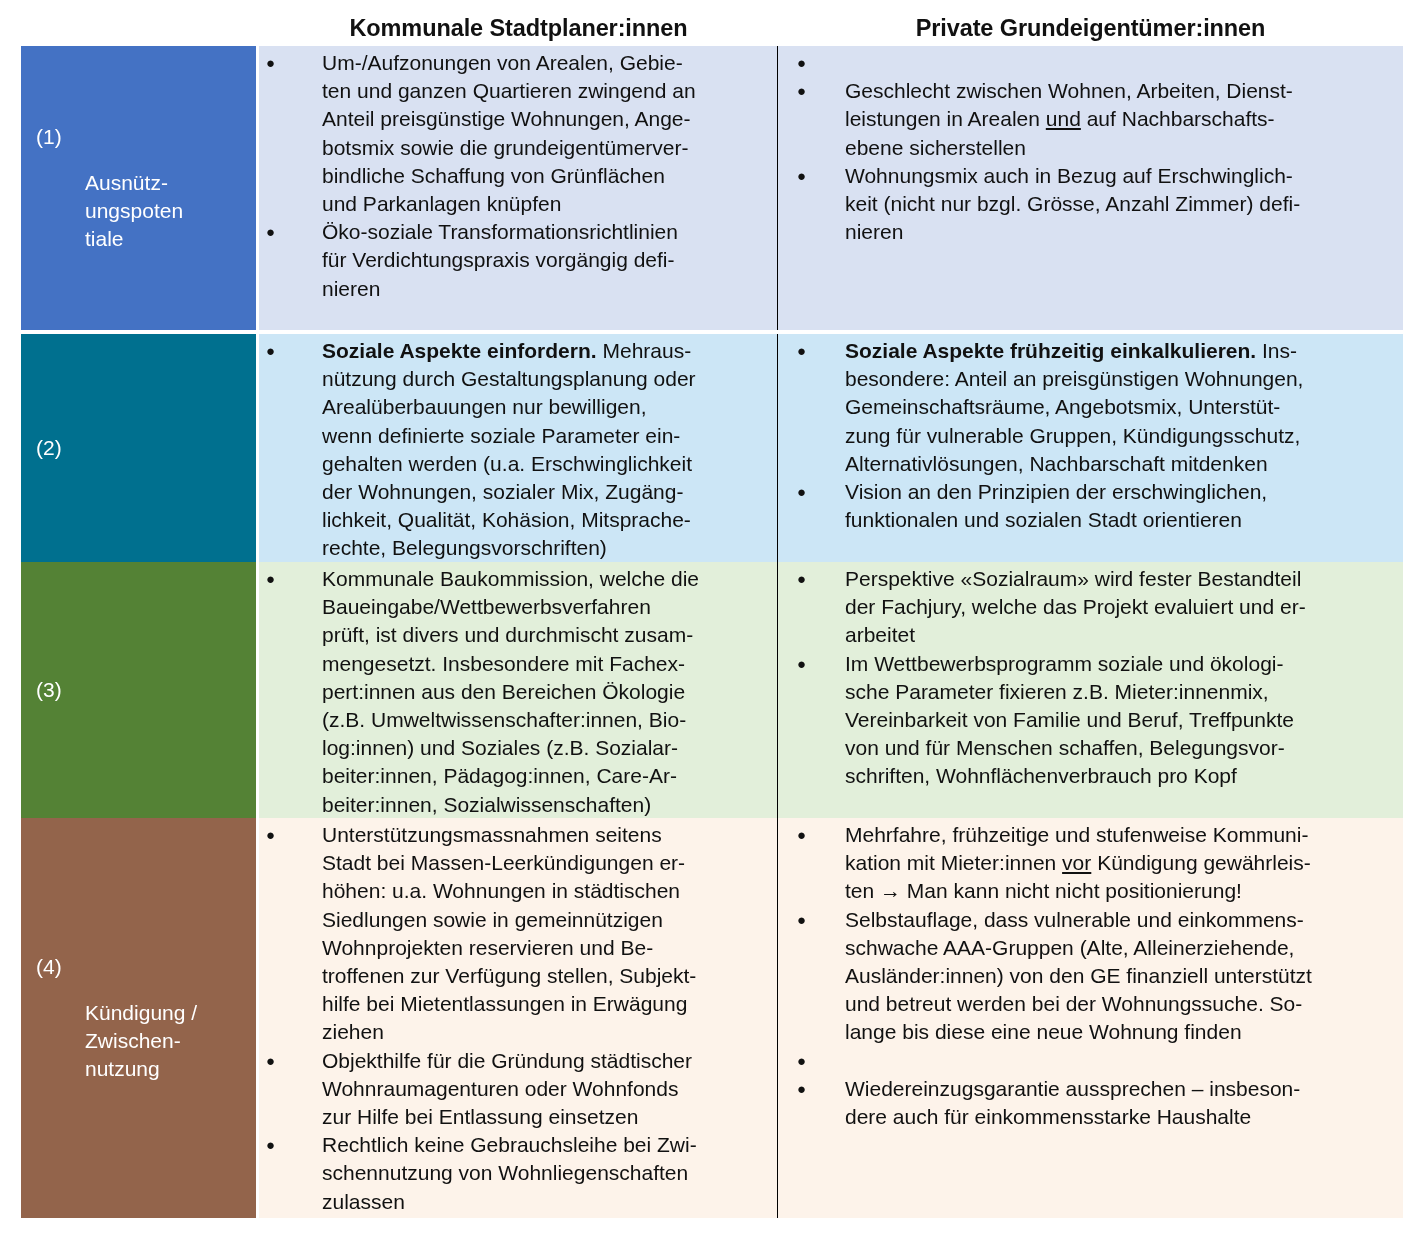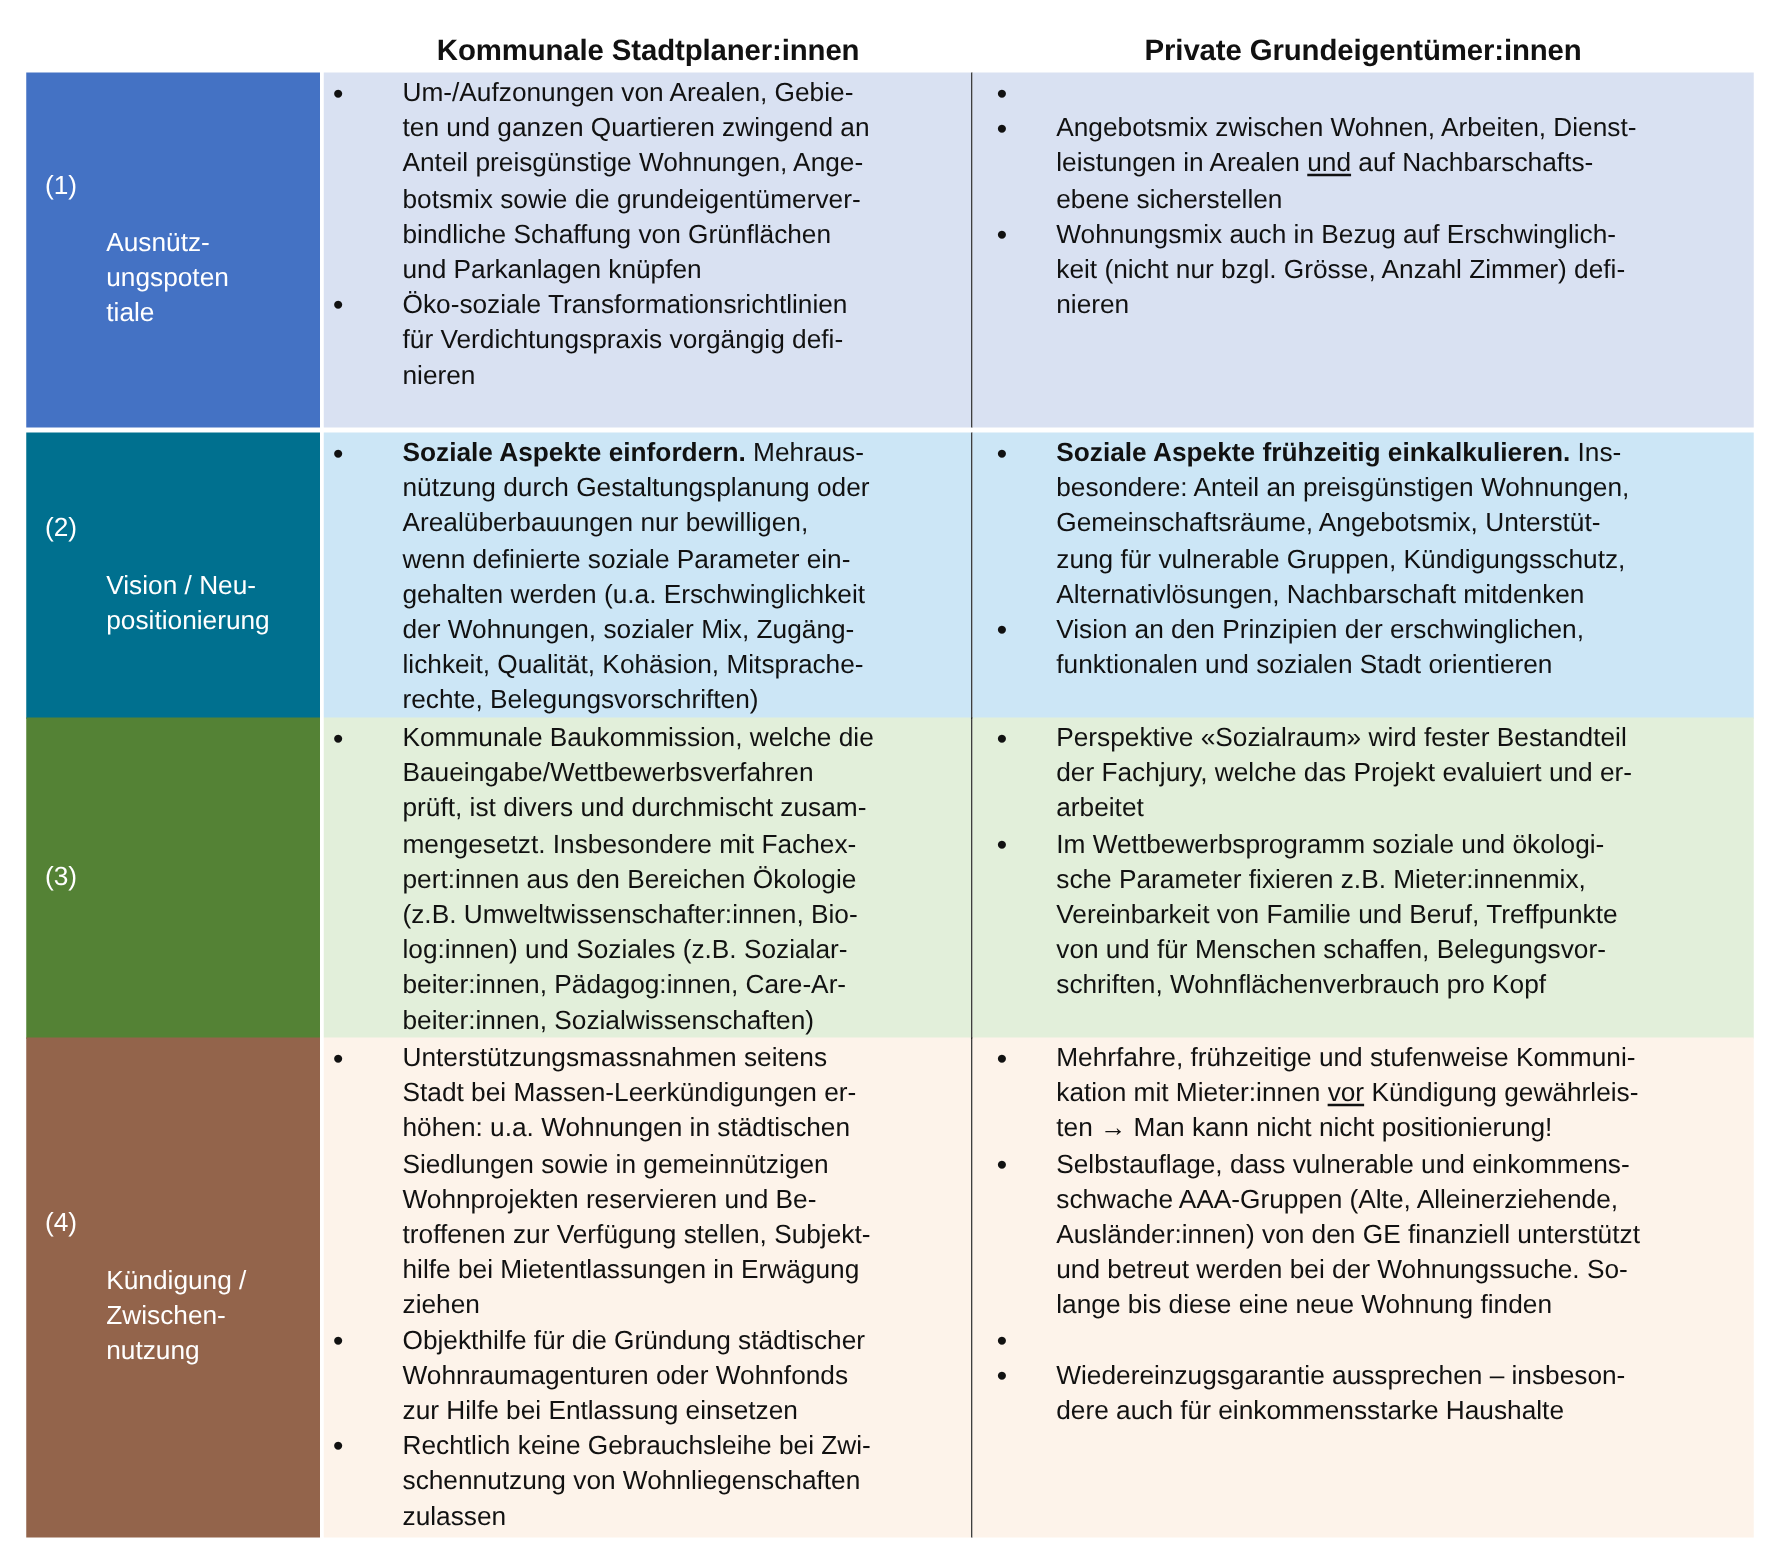--- a/index.html
+++ b/index.html
@@ -11,21 +11,21 @@
       width: 1421px;
       height: 1240px;
       position: relative;
       overflow: hidden;
       font-family: "Liberation Sans", sans-serif;
       color: #111111;
     }
     .page {
       position: absolute;
       left: 21px;
-      top: 12px;
+      top: 0;
       width: 1382px;
     }
     .header-row {
       display: grid;
       grid-template-columns: 238px 519px 625px;
       height: 46px;
     }
     .col-head {
       font-weight: bold;
       font-size: 23.5px;
@@ -175,40 +175,38 @@
     </div>
     <div class="divider"></div>
     <div class="content-cell gap2"></div>
     <div class="content-cell right">
       <ul class="bullets right-list">
             <li>
               <span class="bullet">●</span>
             </li>
             <li>
               <span class="bullet">●</span>
-              <span class="item-text"><span>Angebotsmix zwischen Wohnen, Arbeiten, Dienst-
+              <span class="item-text"><span>Geschlecht zwischen Wohnen, Arbeiten, Dienst-
 leistungen in Arealen </span><u>und</u><span> auf Nachbarschafts-
 ebene sicherstellen</span></span>
             </li>
             <li>
               <span class="bullet">●</span>
               <span class="item-text"><span>Wohnungsmix auch in Bezug auf Erschwinglich-
 keit (nicht nur bzgl. Grösse, Anzahl Zimmer) defi-
 nieren</span></span>
             </li>
           </ul>
     </div>
   </div>
 
   <div class="row r2">
     <div class="label-cell">
       <div class="label-inner">
         <span class="label-num">(2)</span>
-        <span class="label-text">Vision / Neu-
-positionierung</span>
       </div>
     </div>
     <div class="gap"></div>
     <div class="content-cell mid">
       <ul class="bullets mid-list">
             <li>
               <span class="bullet">●</span>
               <span class="item-text"><b>Soziale Aspekte einfordern.</b><span> Mehraus-
 nützung durch Gestaltungsplanung oder
 Arealüberbauungen nur bewilligen,

